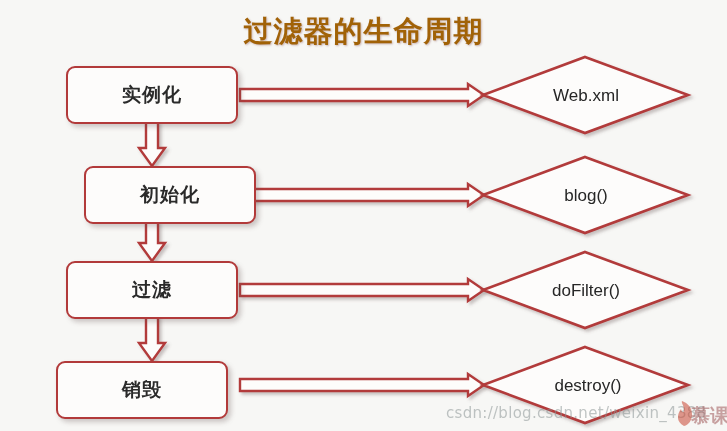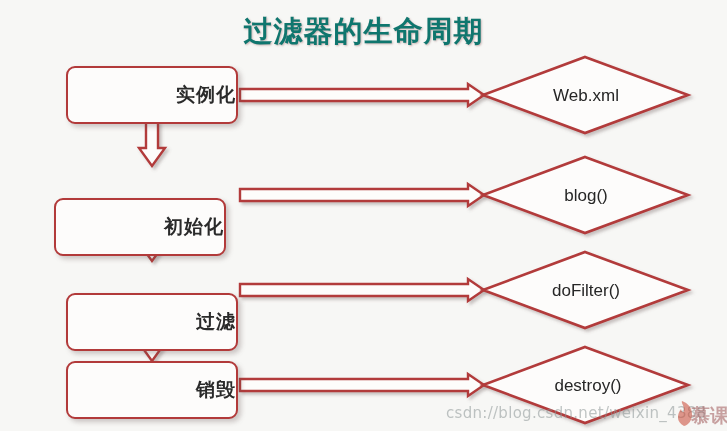--- a/index.html
+++ b/index.html
@@ -22,45 +22,45 @@
     height: 431px;
   }
   .title {
     position: absolute;
     left: 0;
     top: 12px;
     width: 727px;
     text-align: center;
     font-size: 29px;
     font-weight: bold;
-    color: #0f766e;
+    color: #a16207;
     letter-spacing: 1px;
     text-shadow: 1px 1px 2px rgba(120,60,60,0.35);
   }
   .stage-box {
     position: absolute;
     box-sizing: border-box;
     width: 172px;
     height: 58px;
     background: #fdfcfb;
     border: 2.5px solid #b23a3a;
     border-radius: 9px;
     box-shadow: 3px 3px 5px rgba(100,80,80,0.30);
     display: flex;
     align-items: center;
-    justify-content: flex-end;
+    justify-content: center;
     font-size: 19px;
     font-weight: bold;
     color: #2a2a2a;
     letter-spacing: 1px;
   }
   .box1 { left: 66px; top: 66px; }
-  .box2 { left: 54px; top: 166px; margin-top: 32px; }
-  .box3 { left: 66px; top: 261px; margin-top: 32px; }
-  .box4 { left: 66px; top: 361px; font-family: Liberation Mono, monospace; }
+  .box2 { left: 84px; top: 166px; }
+  .box3 { left: 66px; top: 261px; }
+  .box4 { left: 56px; top: 361px; font-family: Liberation Mono, monospace; }
 
   .diamond-label {
     position: absolute;
     width: 210px;
     text-align: center;
     font-size: 17px;
     font-weight: normal;
     color: #262626;
     pointer-events: none;
   }

